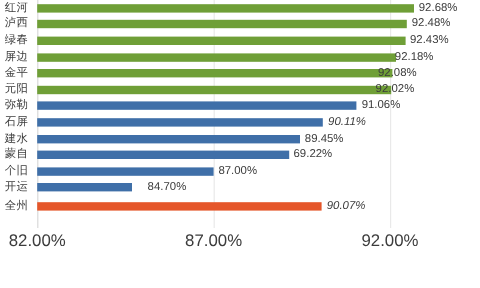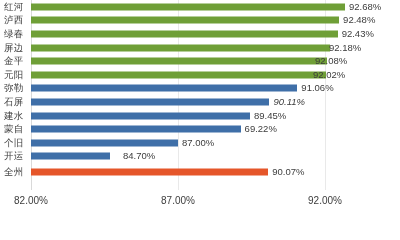--- a/index.html
+++ b/index.html
@@ -101,21 +101,21 @@
   .xaxis {
     position: absolute;
     left: 0;
     top: 190px;
     width: 400px;
     height: 21px;
   }
   .xtick {
     position: absolute;
     top: 5px;
-    font-size: 10px;
+    font-size: 14px;
     line-height: 11px;
     color: #3c3c3c;
     white-space: nowrap;
     transform: translateX(-50%);
   }
 </style>
 </head>
 <body>
 
 <div id="chart-root">
@@ -182,21 +182,21 @@
           <div class="bar-value" style="left: 178px;">87.00%</div>
         </div>
         <div class="row">
           <div class="row-label">开运</div>
           <div class="bar b" style="width: 79.38px;"></div>
           <div class="bar-value" style="left: 119px;">84.70%</div>
         </div>
         <div class="row spaced">
           <div class="row-label">全州</div>
           <div class="bar o" style="width: 237.258px;"></div>
-          <div class="bar-value" style="left: 268.258px;">90.07%</div>
+          <div class="bar-value" style="left: 268.258px; font-style: italic;">90.07%</div>
         </div>
       </div>
   </div>
 
   <div class="xaxis" id="xaxis">
       <div class="xtick" style="left: 31px;">82.00%</div>
       <div class="xtick" style="left: 178px;">87.00%</div>
       <div class="xtick" style="left: 325px;">92.00%</div>
     </div>
 

